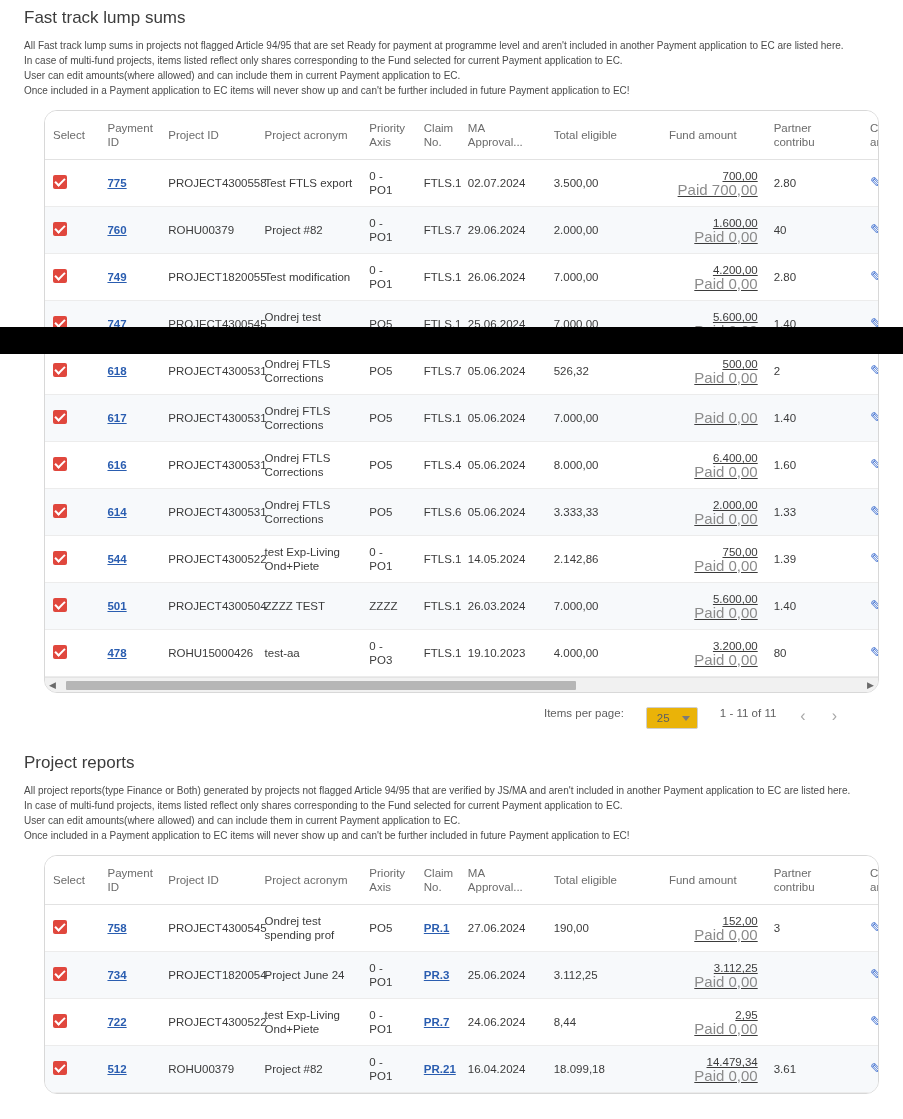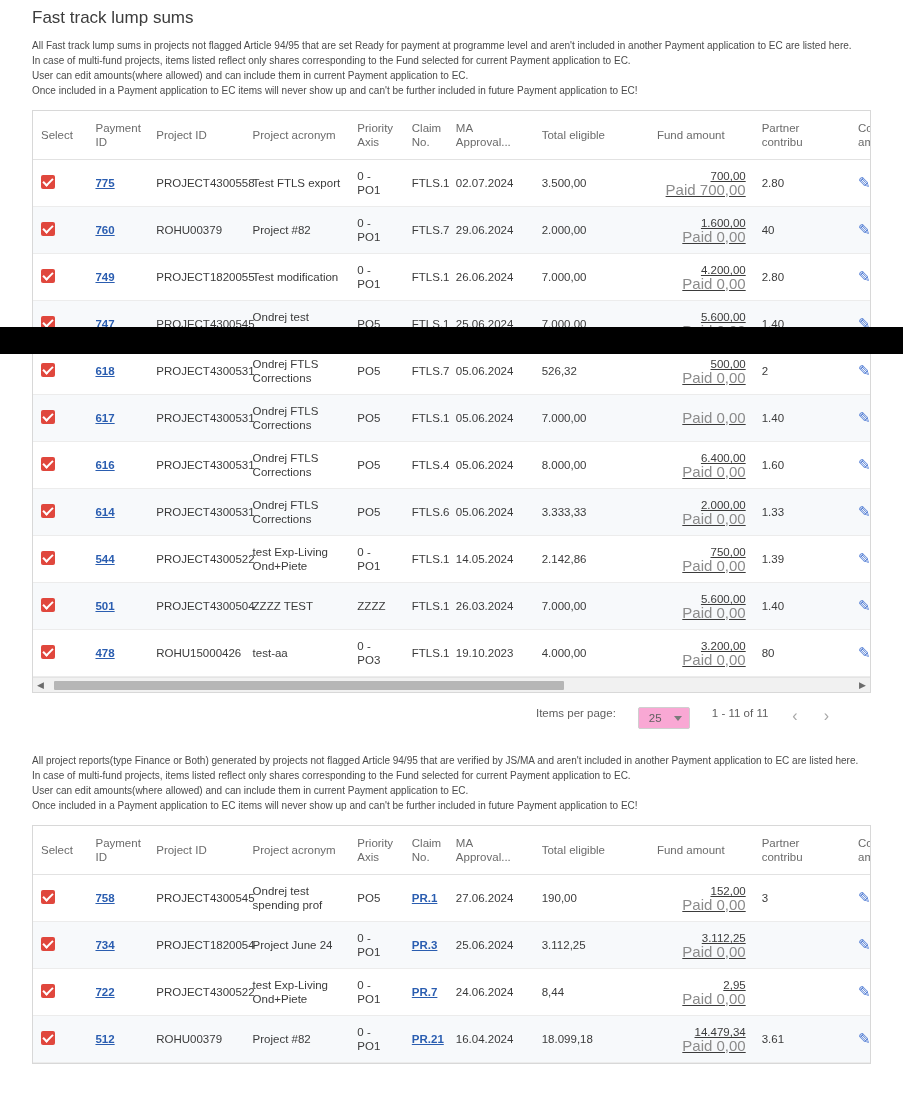--- a/index.html
+++ b/index.html
@@ -4,41 +4,42 @@
 <style>
   * { box-sizing: border-box; }
   html, body {
     margin: 0; padding: 0;
     background: #ffffff;
     font-family: "Liberation Sans", sans-serif;
     color: #333333;
   }
   body { width: 903px; min-height: 1119px; position: relative; }
 
-  .section { padding: 0 32px; }
+  .section { padding: 0 24px; }
   .section-title {
     font-size: 17px;
     color: #3c3c3c;
     font-weight: 400;
     margin: 8px 0 10px 0;
   }
   .section-desc {
     font-size: 10px;
     color: #4a4a4a;
     line-height: 15px;
     margin-bottom: 12px;
     white-space: pre-wrap;
   }
 
   .table-wrap {
     border: 1px solid #d8d8d8;
-    border-radius: 0;
+    border-radius: 13px;
     background: #fff;
     position: relative;
     overflow: hidden;
+    margin-left: 20px;
   }
   .table-scroll {
     overflow: hidden;
   }
   table.grid {
     border-collapse: collapse;
     width: 880px;
     table-layout: fixed;
   }
   table.grid th {
@@ -144,21 +145,21 @@
     color: #5f5f5f;
   }
   .pg-label { color: #5f5f5f; }
   .pg-select {
     border: 1px solid #cfcfcf;
     border-radius: 2px;
     padding: 4px 6px 4px 10px;
     display: flex; align-items: center; gap: 12px;
     min-width: 52px;
     cursor: pointer;
-    background: #f9a8d4;
+    background: #eab308;
   }
   .pg-select .caret {
     width: 0; height: 0;
     border-left: 4px solid transparent;
     border-right: 4px solid transparent;
     border-top: 5px solid #7a7a7a;
   }
   .pg-range { color: #5f5f5f; }
   .pg-arrow { color: #a8a8a8; font-size: 16px; cursor: pointer; padding: 0 2px; }
 
@@ -374,20 +375,21 @@
       <span>25</span>
       <span class="caret"></span>
     </span>
     <span class="pg-range">1 - 11 of 11</span>
     <span class="pg-arrow">‹</span>
     <span class="pg-arrow">›</span>
   </div>
 </div>
 
 <div class="section" style="margin-top:18px;">
+  <div class="section-title">Project reports</div>
   <div class="section-desc">All project reports(type Finance or Both) generated by projects not flagged Article 94/95 that are verified by JS/MA and aren't included in another Payment application to EC are listed here.
 In case of multi-fund projects, items listed reflect only shares corresponding to the Fund selected for current Payment application to EC.
 User can edit amounts(where allowed) and can include them in current Payment application to EC.
 Once included in a Payment application to EC items will never show up and can't be further included in future Payment application to EC!</div>
 
   <div class="table-wrap">
     <div class="table-scroll">
       <table class="grid">
         <colgroup>
           <col class="c-select">

